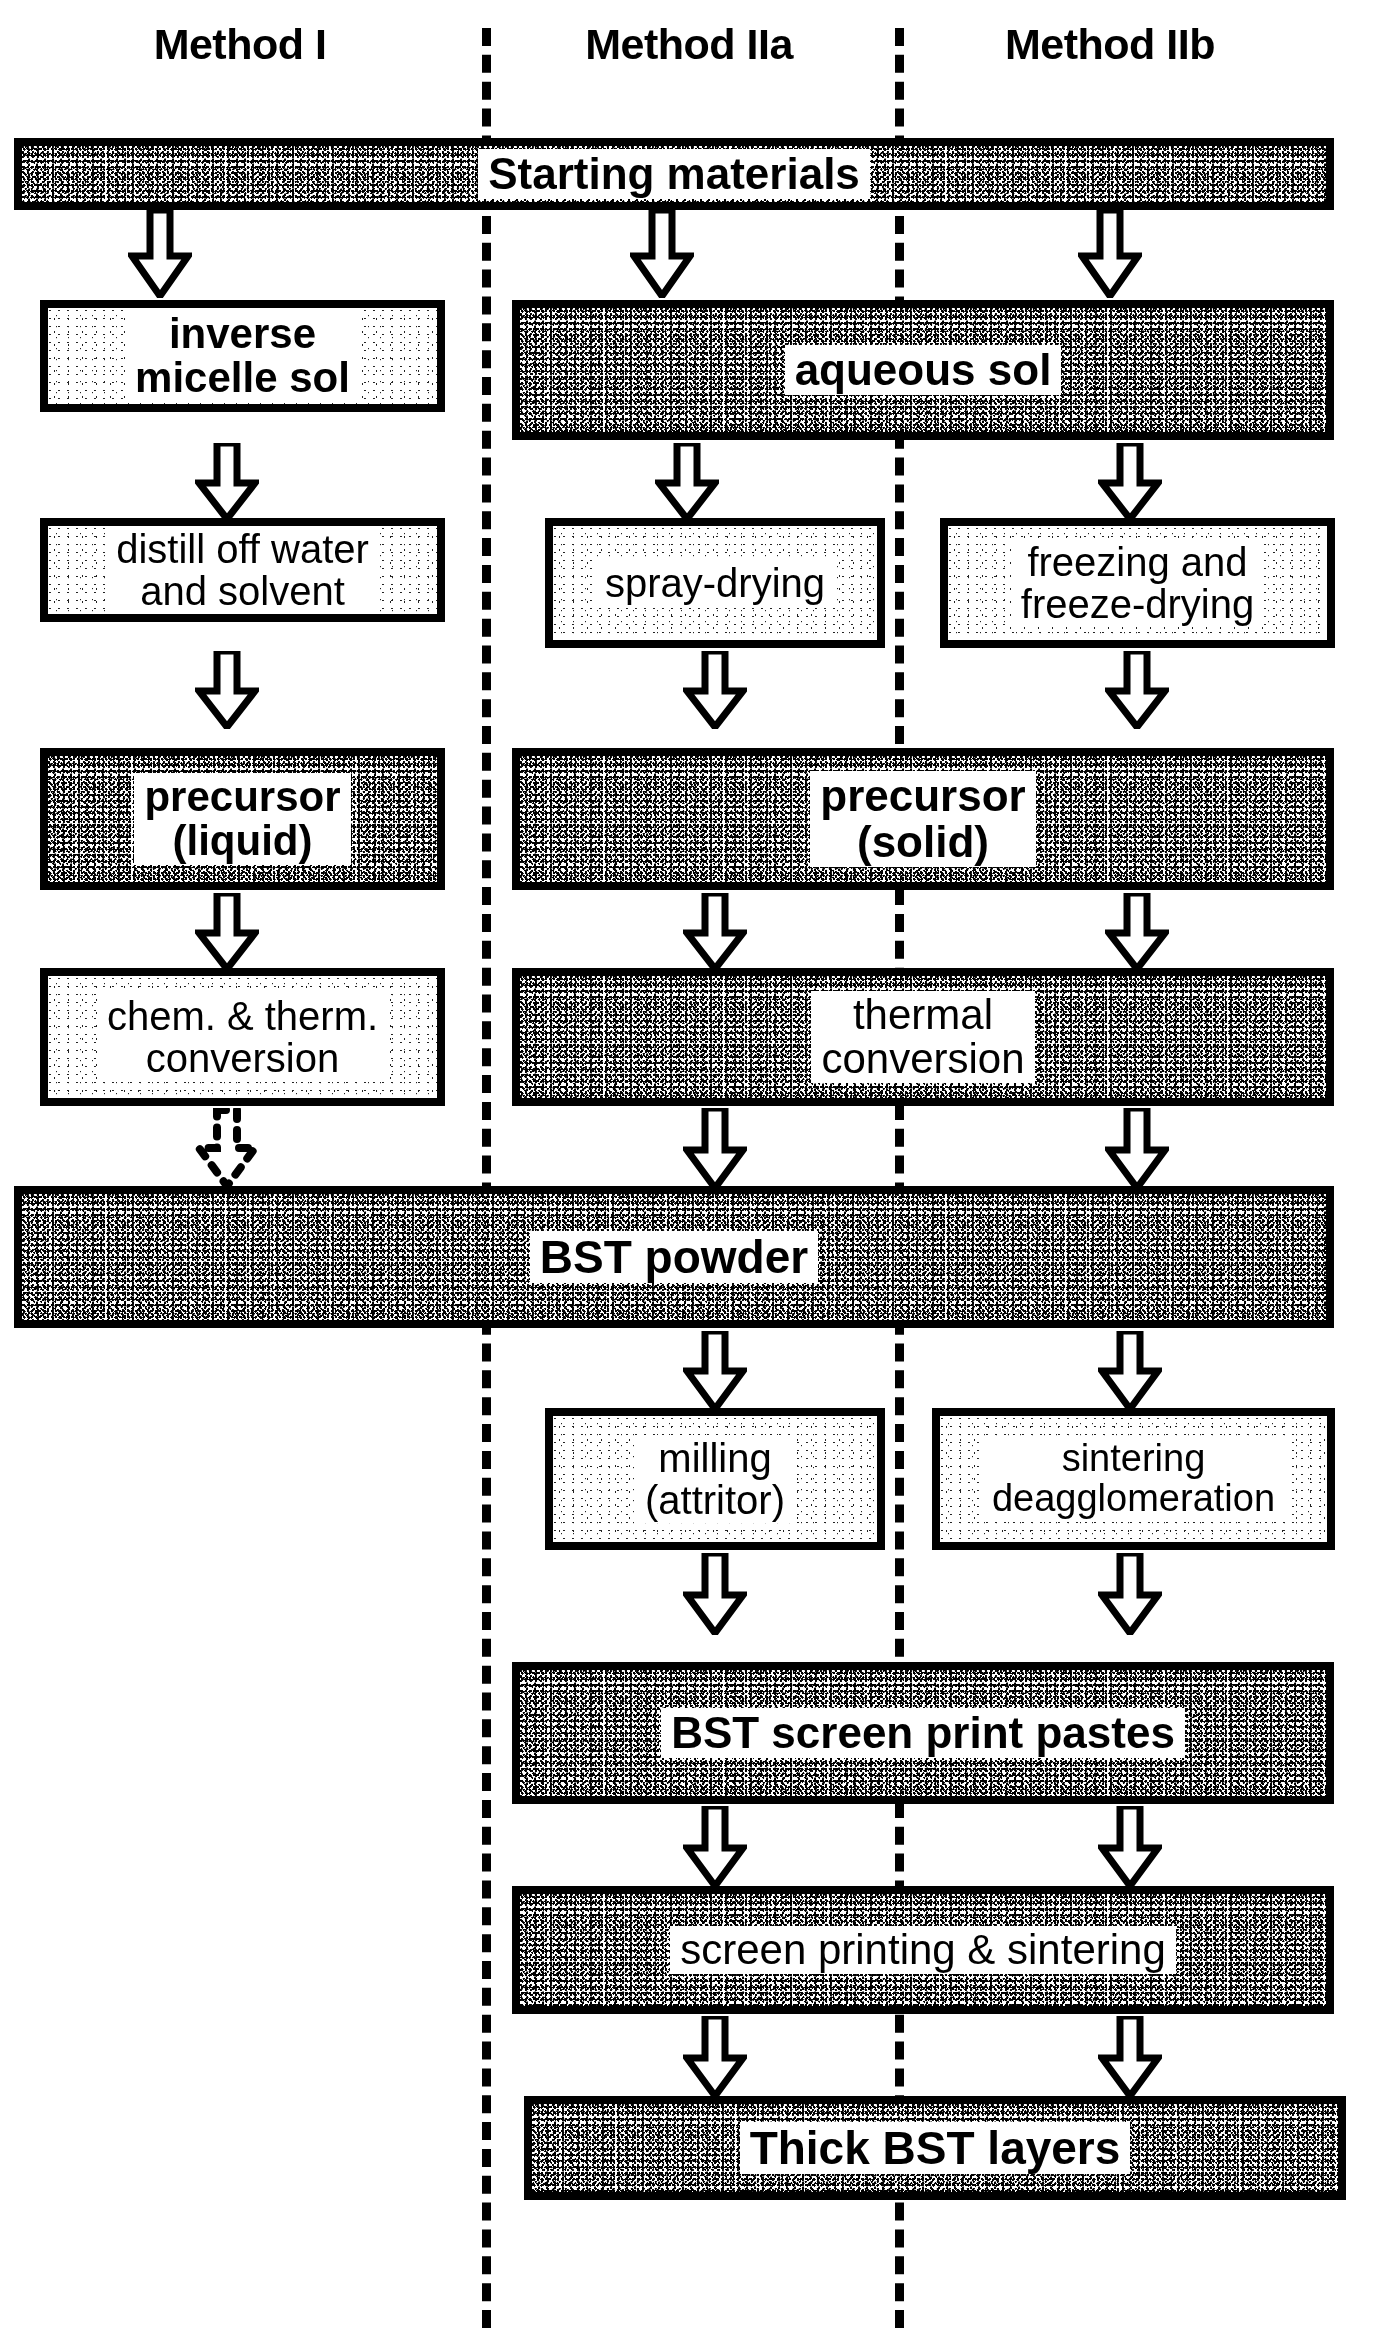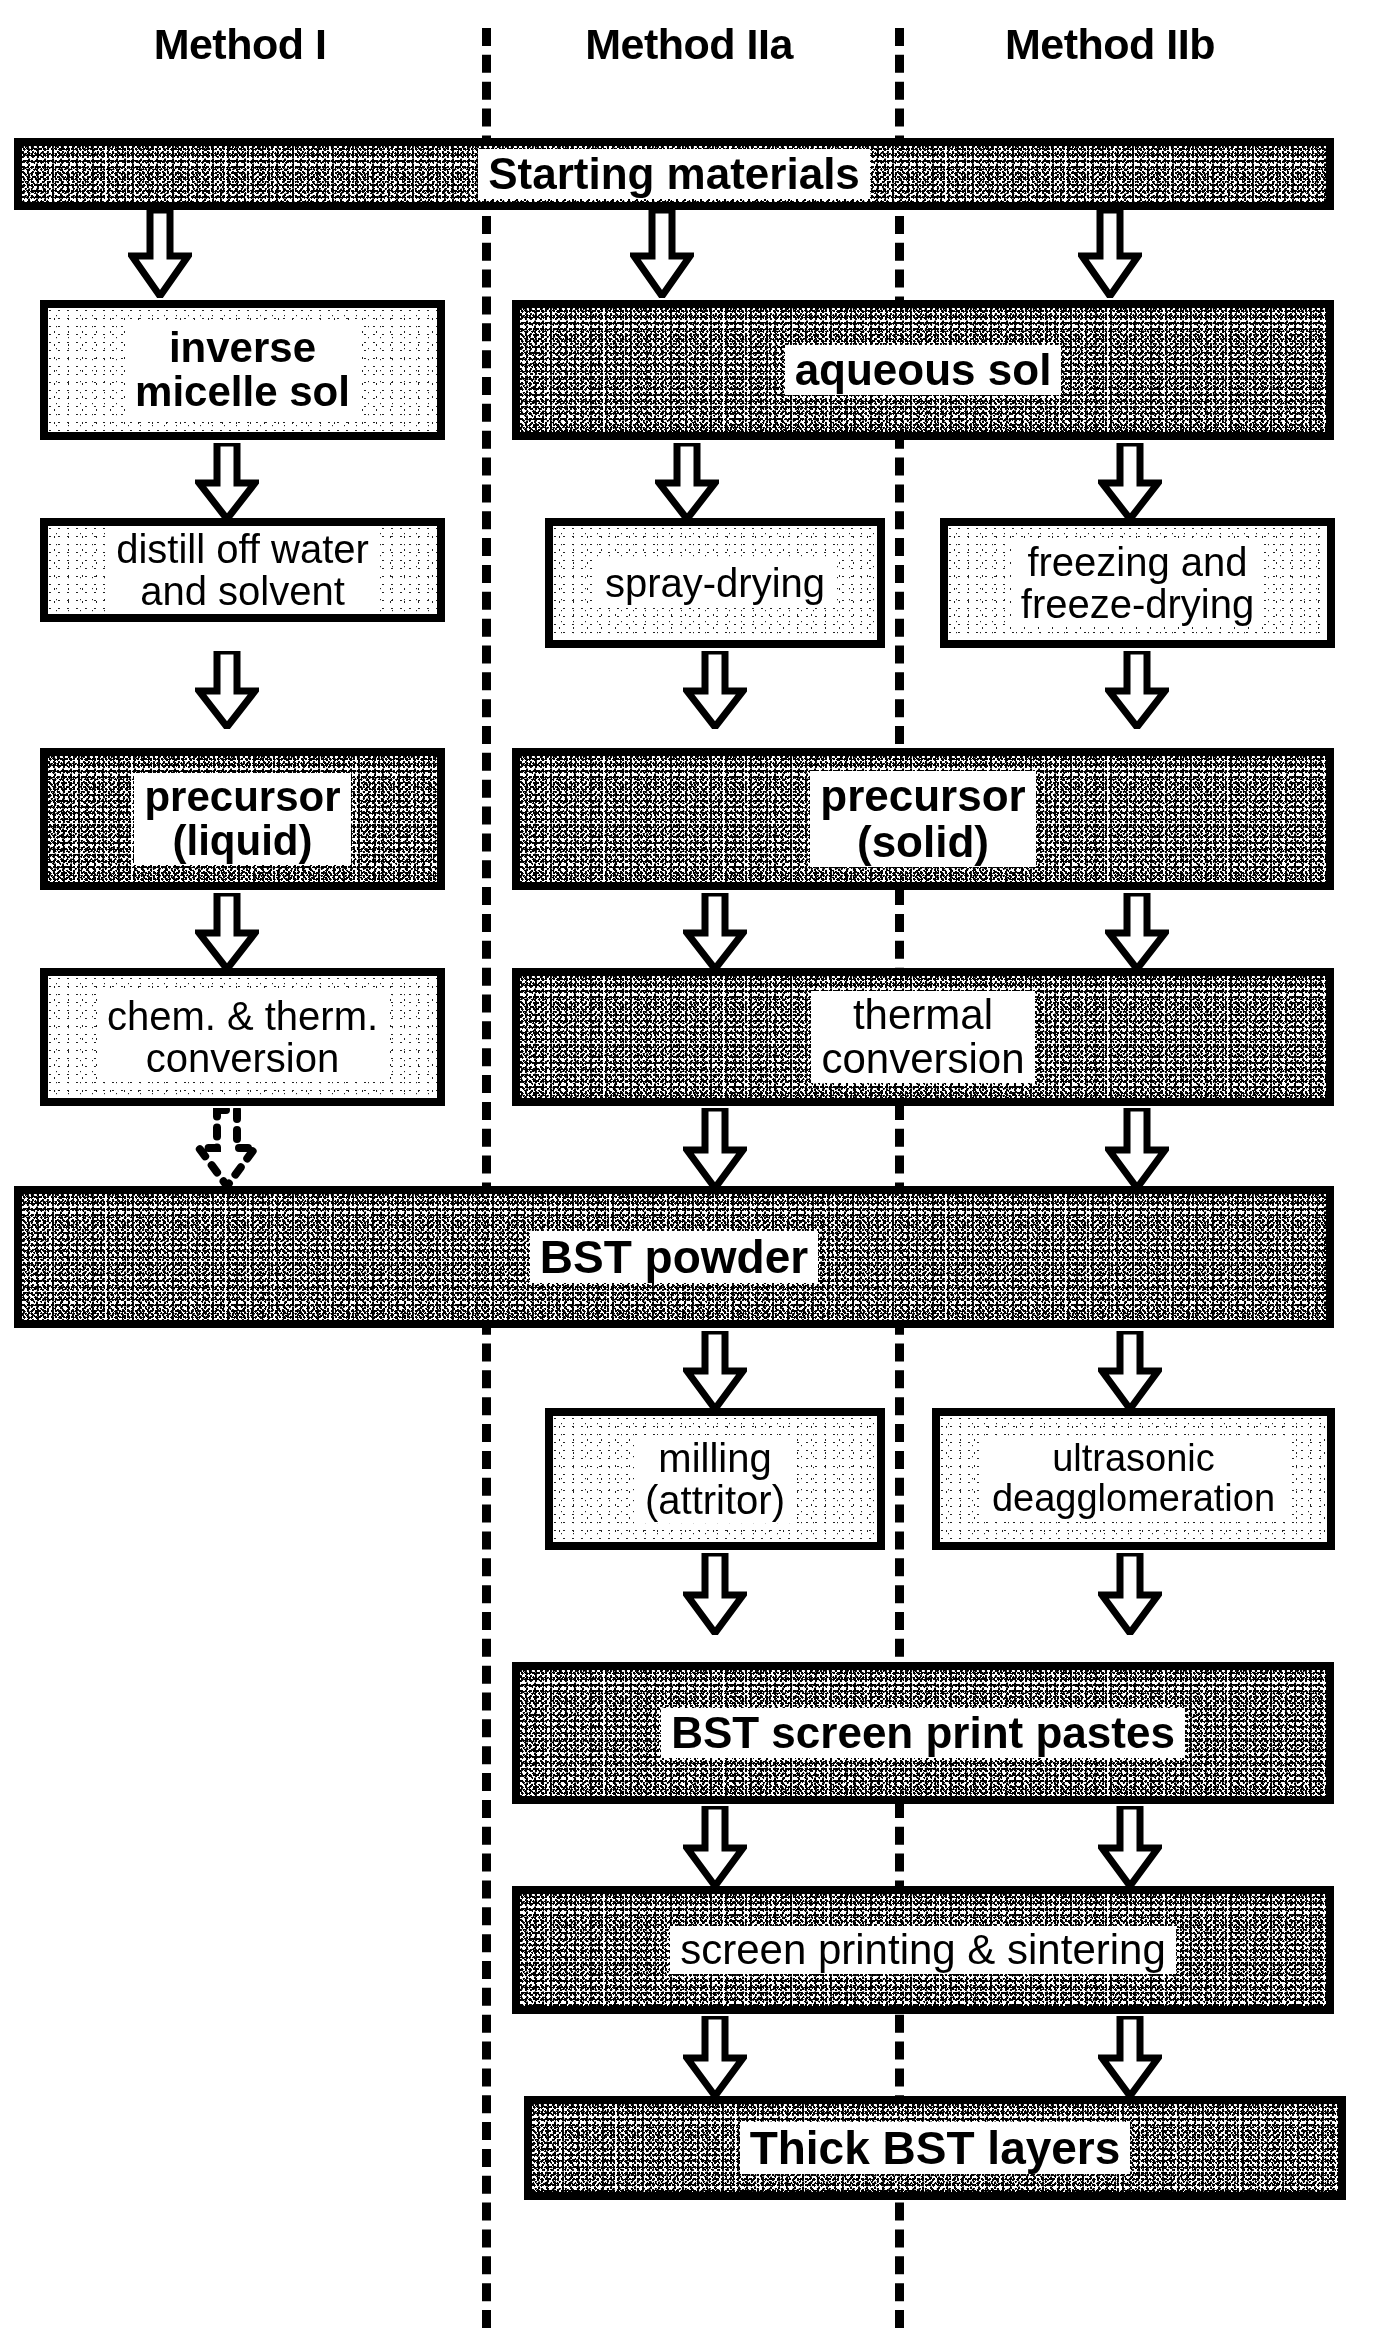--- a/index.html
+++ b/index.html
@@ -127,21 +127,21 @@
     <svg width="64" height="88" viewBox="0 0 64 88">
       <polygon points="22,0 42,0 42,46 60,46 32,86 4,46 22,46" fill="#ffffff" stroke="#000000" stroke-width="7"></polygon>
     </svg>
   </div>
   <div class="arrow" style="left:1078px; top:210px;">
     <svg width="64" height="88" viewBox="0 0 64 88">
       <polygon points="22,0 42,0 42,46 60,46 32,86 4,46 22,46" fill="#ffffff" stroke="#000000" stroke-width="7"></polygon>
     </svg>
   </div>
 
-  <div class="box light" style="left:40px; top:300px; width:405px; height:140px;">
+  <div class="box light" style="left:40px; top:300px; width:405px; height:112px;">
     <span class="label bold" style="font-size:42px;">inverse
 micelle sol</span>
   </div>
 
   <div class="box dense" style="left:512px; top:300px; width:822px; height:140px;">
     <span class="label bold" style="font-size:44px;">aqueous sol</span>
   </div>
 
   <div class="arrow" style="left:195px; top:443px;">
     <svg width="64" height="78" viewBox="0 0 64 78">
@@ -256,21 +256,21 @@
       <polygon points="22,0 42,0 42,40 60,40 32,78 4,40 22,40" fill="#ffffff" stroke="#000000" stroke-width="7"></polygon>
     </svg>
   </div>
 
   <div class="box light" style="left:545px; top:1408px; width:340px; height:142px;">
     <span class="label normal" style="font-size:40px;">milling
 (attritor)</span>
   </div>
 
   <div class="box light" style="left:932px; top:1408px; width:403px; height:142px;">
-    <span class="label normal" style="font-size:38px;">ultrasonic
+    <span class="label normal" style="font-size:38px;">sintering
 deagglomeration</span>
   </div>
 
   <div class="arrow" style="left:683px; top:1553px;">
     <svg width="64" height="82" viewBox="0 0 64 82">
       <polygon points="22,0 42,0 42,42 60,42 32,80 4,42 22,42" fill="#ffffff" stroke="#000000" stroke-width="7"></polygon>
     </svg>
   </div>
   <div class="arrow" style="left:1098px; top:1553px;">
     <svg width="64" height="82" viewBox="0 0 64 82">

